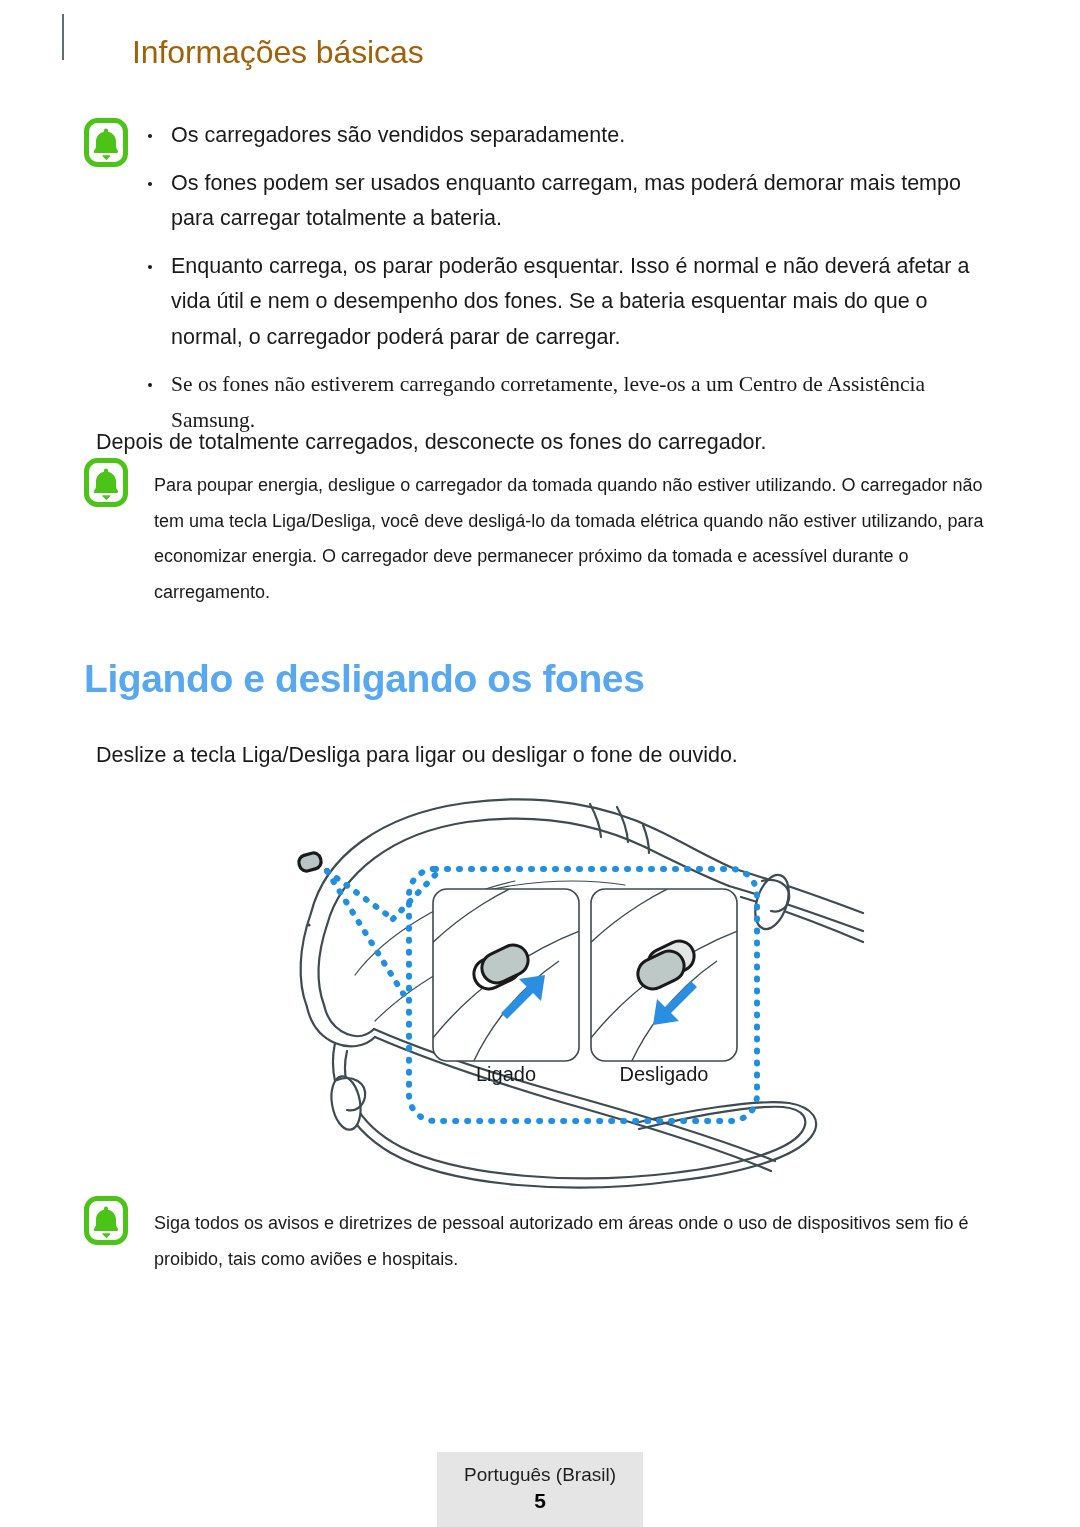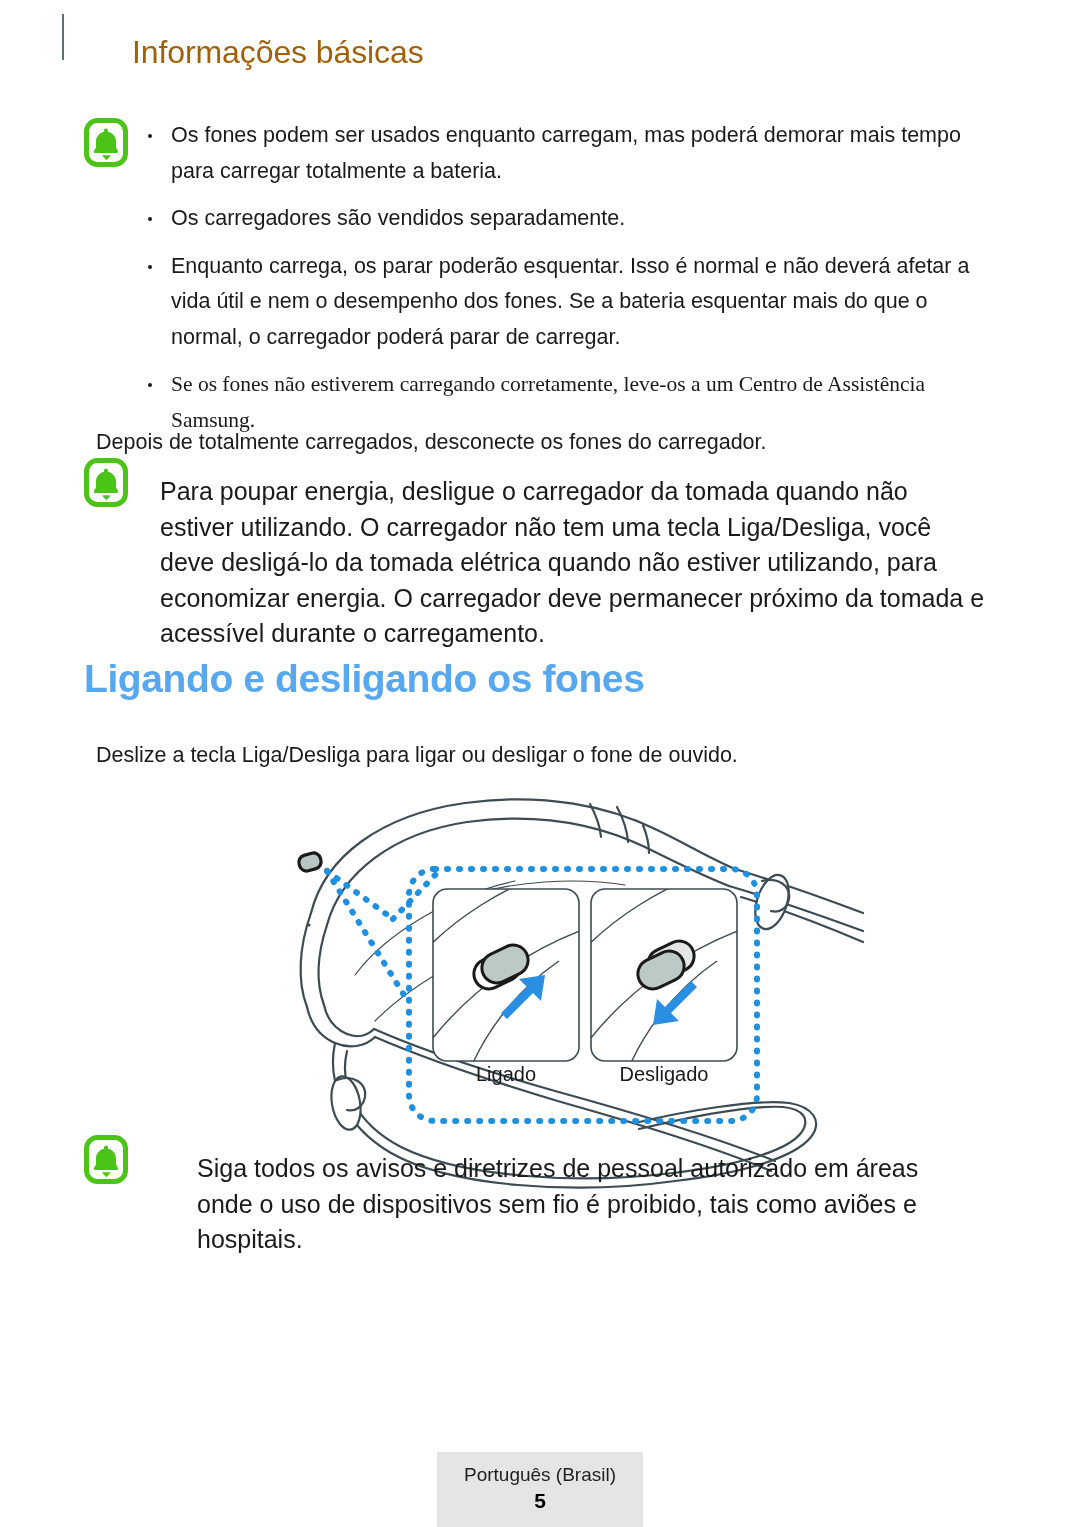--- a/index.html
+++ b/index.html
@@ -82,24 +82,24 @@
   }
 
   .para {
     position: absolute;
     font-size: 21.5px;
     line-height: 35.5px;
     color: #1a1a1a;
     margin: 12px;
   }
   .note-para {
-    font-size: 25px;
+    font-size: 18px;
     line-height: 35.5px;
     color: #1a1a1a;
-    margin: 16px;
+    margin: 10px;
   }
 
   
   .section-heading {
     position: absolute;
     font-size: 39px;
     font-weight: bold;
     color: #58a8ef;
     letter-spacing: -0.4px;
     white-space: nowrap;
@@ -160,22 +160,22 @@
   <div class="note" style="left:84px; top:118px; width:900px;">
     <span class="note-icon">
       <svg viewBox="0 0 44 49" xmlns="http://www.w3.org/2000/svg">
         <rect x="2.5" y="2.5" width="39" height="44" rx="11" ry="11" fill="none" stroke="#4cc417" stroke-width="5"></rect>
         <path d="M22 10.5c-1.1 0-2 .8-2 1.9v1.3c-4.6.9-8 4.9-8 9.7v6.2l-2.1 3.5c-.5.8.1 1.9 1.1 1.9h21.9c1 0 1.6-1.1 1.1-1.9L32 29.6v-6.2c0-4.8-3.4-8.8-8-9.7v-1.3c0-1.1-.9-1.9-2-1.9z" fill="#4cc417"></path>
         <path d="M18.3 37.2h7.4c.5 0 .8.6.5 1l-3.1 3.4c-.4.4-1 .4-1.4 0l-3.1-3.4c-.4-.4-.1-1 .4-1z" fill="#4cc417"></path>
       </svg>
     </span>
     <div class="note-body">
       <ul class="bullets">
+        <li>Os carregadores são vendidos separadamente.</li>
         <li>Os fones podem ser usados enquanto carregam, mas poderá demorar mais tempo para carregar totalmente a bateria.</li>
-        <li>Os carregadores são vendidos separadamente.</li>
         <li>Enquanto carrega, os parar poderão esquentar. Isso é normal e não deverá afetar a vida útil e nem o desempenho dos fones. Se a bateria esquentar mais do que o normal, o carregador poderá parar de carregar.</li>
         <li>Se os fones não estiverem carregando corretamente, leve-os a um Centro de Assistência Samsung.</li>
       </ul>
     </div>
   </div>
 
   <p class="para" style="left:84px; top:413px; width:900px;">Depois de totalmente carregados, desconecte os fones do carregador.</p>
 
   <div class="note" style="left:84px; top:458px; width:920px;">
     <span class="note-icon">
@@ -299,21 +299,21 @@
         <rect x="422" y="170" width="48" height="30" rx="15" ry="15" transform="rotate(-26 446 185)" fill="#bdc9c7" stroke="#1a1a1a" stroke-width="3"></rect>
 
         <path d="M482 202 L 456 228 L 464 236 L 438 240 L 442 214 L 450 222 L 476 196 Z" fill="#2a8fe0"></path>
       </g>
     </svg>
 
     <div class="callout-label" style="left:218px; top:278px; width:146px;">Ligado</div>
     <div class="callout-label" style="left:376px; top:278px; width:146px;">Desligado</div>
   </div>
 
-  <div class="note" style="left:84px; top:1135px; width:900px;gap:37px;">
+  <div class="note" style="left:84px; top:1196px; width:900px;">
     <span class="note-icon">
       <svg viewBox="0 0 44 49" xmlns="http://www.w3.org/2000/svg">
         <rect x="2.5" y="2.5" width="39" height="44" rx="11" ry="11" fill="none" stroke="#4cc417" stroke-width="5"></rect>
         <path d="M22 10.5c-1.1 0-2 .8-2 1.9v1.3c-4.6.9-8 4.9-8 9.7v6.2l-2.1 3.5c-.5.8.1 1.9 1.1 1.9h21.9c1 0 1.6-1.1 1.1-1.9L32 29.6v-6.2c0-4.8-3.4-8.8-8-9.7v-1.3c0-1.1-.9-1.9-2-1.9z" fill="#4cc417"></path>
         <path d="M18.3 37.2h7.4c.5 0 .8.6.5 1l-3.1 3.4c-.4.4-1 .4-1.4 0l-3.1-3.4c-.4-.4-.1-1 .4-1z" fill="#4cc417"></path>
       </svg>
     </span>
     <div class="note-body">
       <p class="note-para">Siga todos os avisos e diretrizes de pessoal autorizado em áreas onde o uso de dispositivos sem fio é proibido, tais como aviões e hospitais.</p>
     </div>

